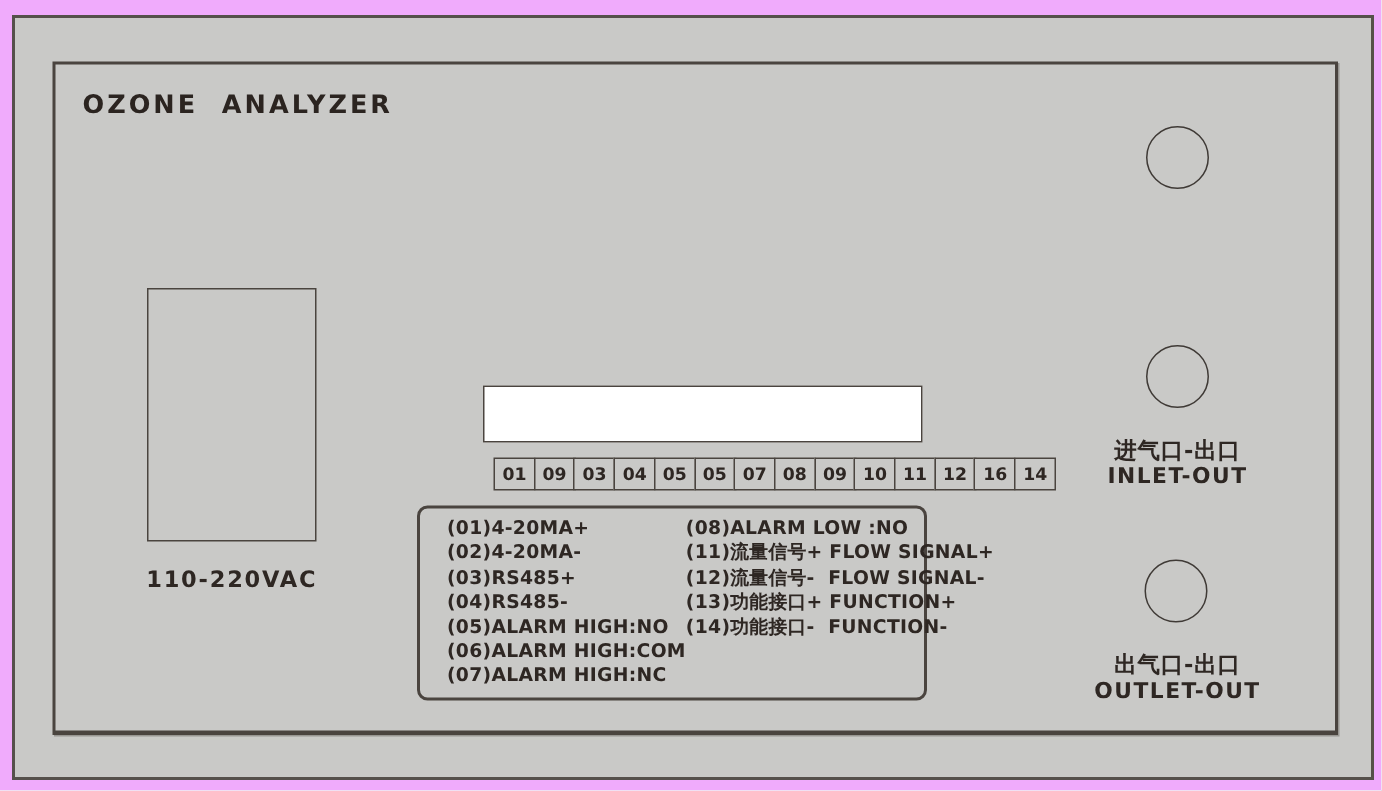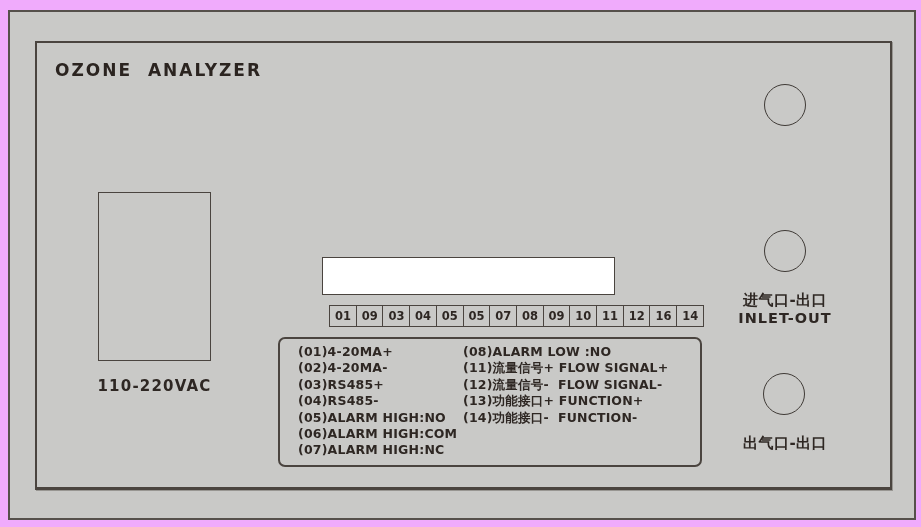--- a/index.html
+++ b/index.html
@@ -66,21 +66,21 @@
     width: 28px; height: 22px;
     border: 1.3px solid #4a443f;
     margin-left: -1.3px;
     font-size: 11.5px; font-weight: bold;
     line-height: 20px; text-align: center;
     background: #c9c9c7;
   }
   .terminal-cell:first-child { margin-left: 0; }
   .terminal-list-box {
     position: absolute;
-    left: 278px; top: 337px; width: 424px; height: 130px;
+    left: 278px; top: 337px; width: 340px; height: 130px;
     box-sizing: border-box;
     border: 2px solid #4a443f;
     border-radius: 7px;
     display: flex;
     padding: 5px 0 0 18px;
   }
   .terminal-col { display: block; }
   .terminal-col.left { width: 165px; }
   .terminal-col.right { flex: 1; }
   .terminal-line {
@@ -173,14 +173,15 @@
 
   <div class="port-circle p2"></div>
   <div class="port-label l2">
     <div class="zh">进气口-出口</div>
     <div class="en">INLET-OUT</div>
   </div>
 
   <div class="port-circle p3"></div>
   <div class="port-label l3">
     <div class="zh">出气口-出口</div>
+    <div class="en">OUTLET-OUT</div>
   </div>
 </div>
 
 </body></html>

